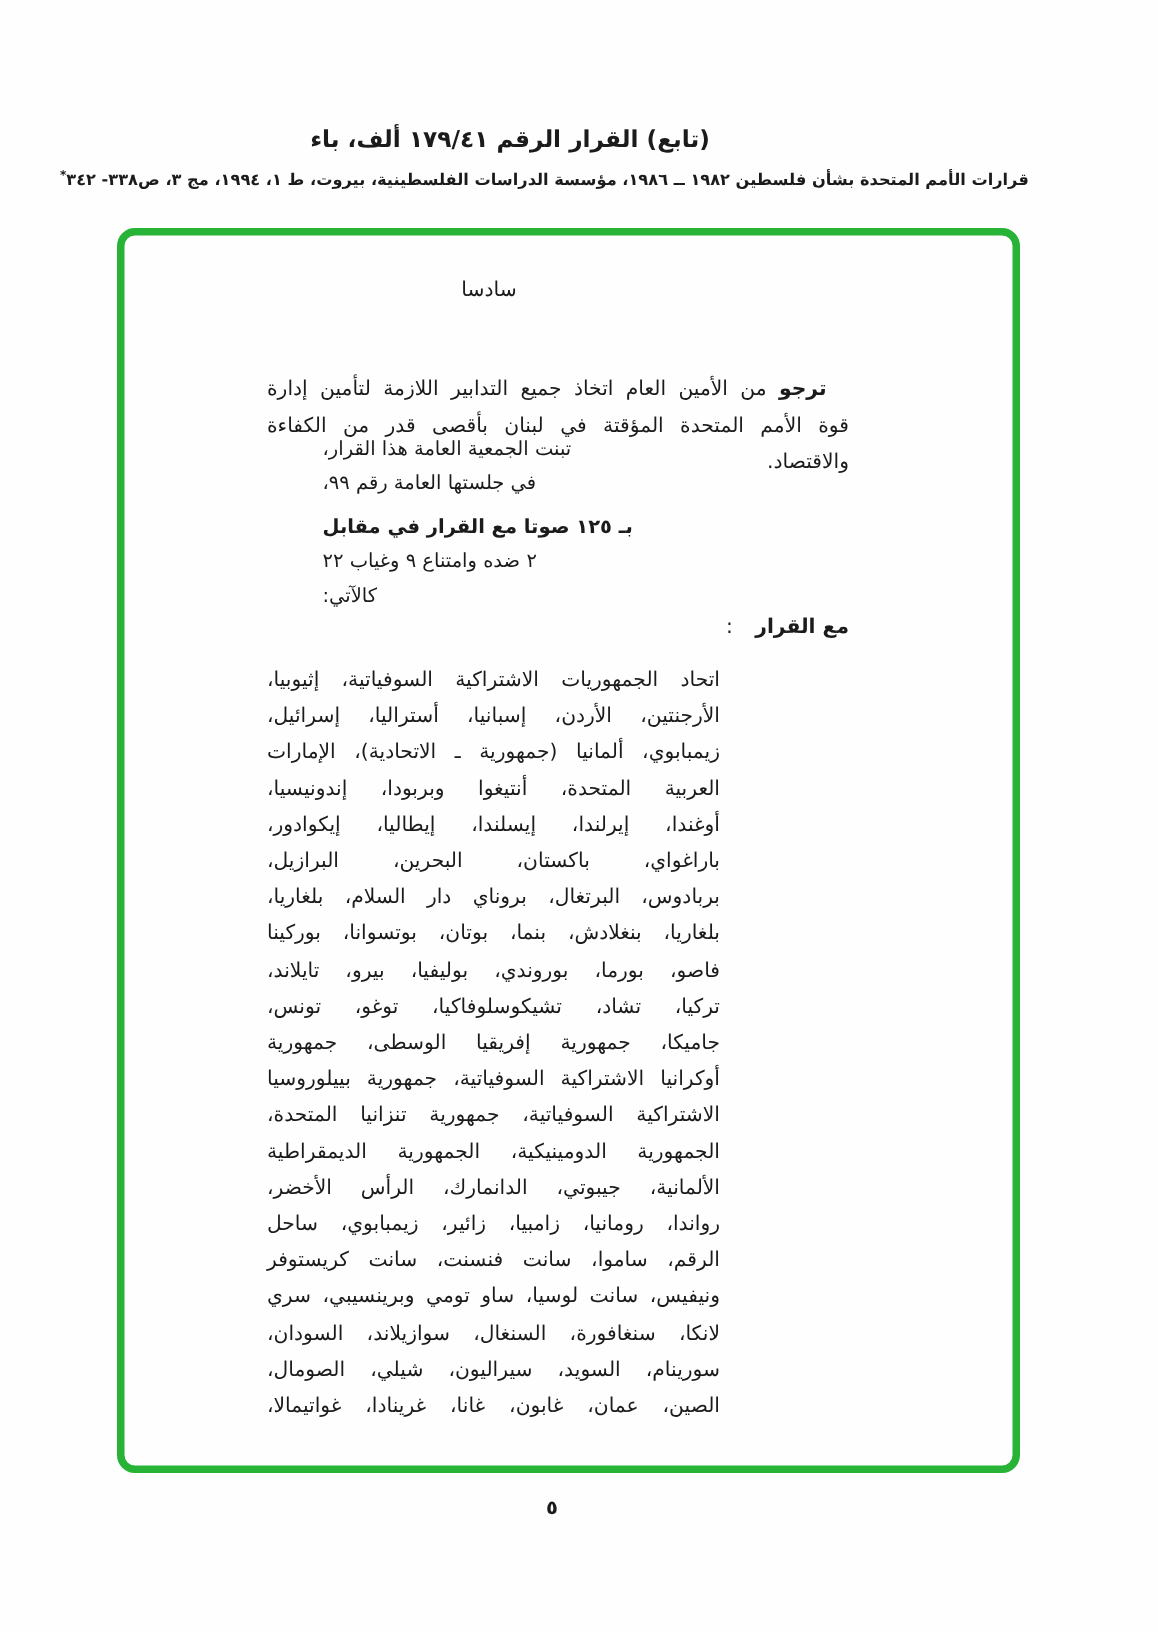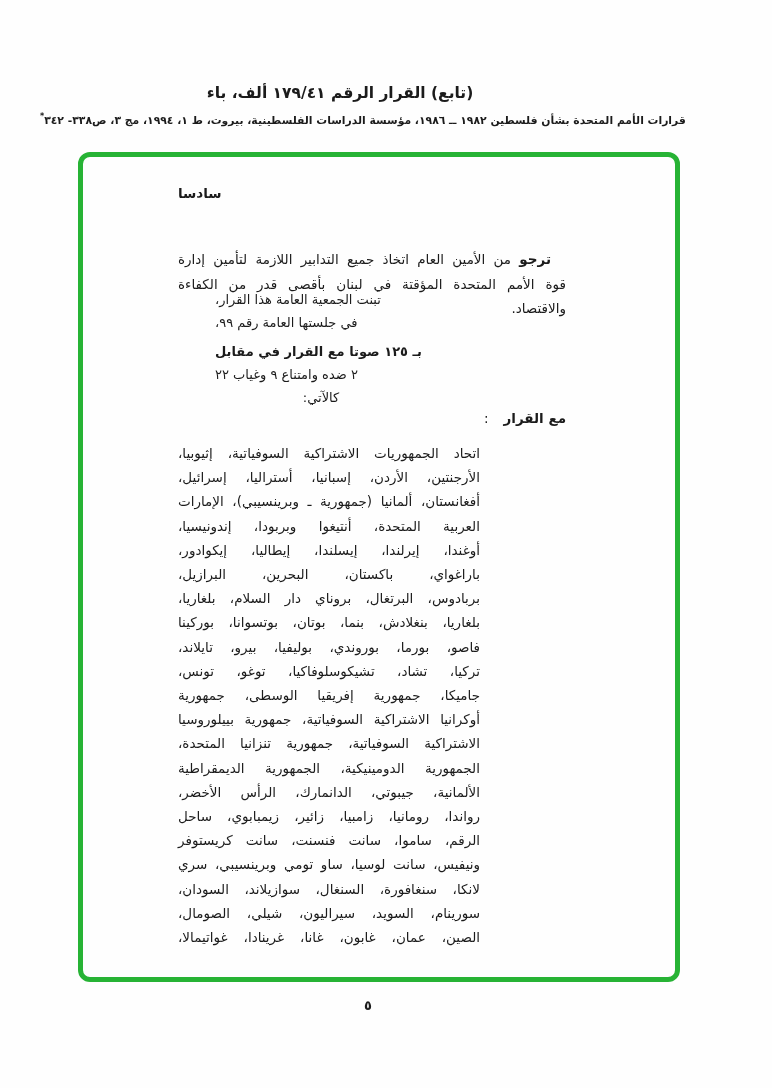--- a/index.html
+++ b/index.html
@@ -34,22 +34,22 @@
     position:absolute;
     left:78px;top:152px;
     width:602px;height:830px;
     box-sizing:border-box;
     border:5px solid #27b335;
     border-radius:12px;
     background:transparent;
   }
   .section-heading{
     position:absolute;left:178px;top:185px;width:296px;
-    text-align:left;
-    font-size:13.5px;font-weight:700;
+    text-align:center;
+    font-size:13.5px;font-weight:400;
     direction:rtl;
   }
   .operative{
     position:absolute;left:178px;top:212px;width:388px;
     direction:rtl;
     font-size:13.5px;line-height:24.5px;margin-top:35px;
   }
   .operative .just{
     text-align:justify;
     text-align-last:justify;
@@ -59,21 +59,21 @@
   }
   .operative .lead{font-weight:700;}
   .op-line1{text-indent:15px;}
   .adoption{
     position:absolute;left:215px;top:288px;width:212px;
     direction:rtl;
     font-size:13px;line-height:23px;
     text-align:left;
   }
   .adoption .bold-line{font-weight:700;margin-top:6px;}
-  .adoption .center-line{text-align:center;}
+  .adoption .center-line{text-align:left;}
   .vote-label{
     position:absolute;left:484px;top:406px;width:82px;
     direction:rtl;
     display:flex;justify-content:space-between;
     font-size:13.5px;line-height:24.2px;
   }
   .vote-label .lbl{font-weight:700;}
   .vote-list{
     position:absolute;left:178px;top:406px;width:302px;
     direction:rtl;
@@ -119,21 +119,21 @@
   </div>
 
   <div class="vote-label" dir="rtl">
     <span class="lbl">مع القرار</span>
     <span class="colon">:</span>
   </div>
 
   <div class="vote-list" dir="rtl">
     <div class="vline">اتحاد الجمهوريات الاشتراكية السوفياتية، إثيوبيا،</div>
     <div class="vline">الأرجنتين، الأردن، إسبانيا، أستراليا، إسرائيل،</div>
-    <div class="vline">أفغانستان، ألمانيا (جمهورية ـ وبرينسيبي)، الإمارات</div>
+    <div class="vline">زيمبابوي، ألمانيا (جمهورية ـ الاتحادية)، الإمارات</div>
     <div class="vline">العربية المتحدة، أنتيغوا وبربودا، إندونيسيا،</div>
     <div class="vline">أوغندا، إيرلندا، إيسلندا، إيطاليا، إيكوادور،</div>
     <div class="vline">باراغواي، باكستان، البحرين، البرازيل،</div>
     <div class="vline">بربادوس، البرتغال، بروناي دار السلام، بلغاريا،</div>
     <div class="vline">بلغاريا، بنغلادش، بنما، بوتان، بوتسوانا، بوركينا</div>
     <div class="vline">فاصو، بورما، بوروندي، بوليفيا، بيرو، تايلاند،</div>
     <div class="vline">تركيا، تشاد، تشيكوسلوفاكيا، توغو، تونس،</div>
     <div class="vline">جاميكا، جمهورية إفريقيا الوسطى، جمهورية</div>
     <div class="vline">أوكرانيا الاشتراكية السوفياتية، جمهورية بييلوروسيا</div>
     <div class="vline">الاشتراكية السوفياتية، جمهورية تنزانيا المتحدة،</div>

